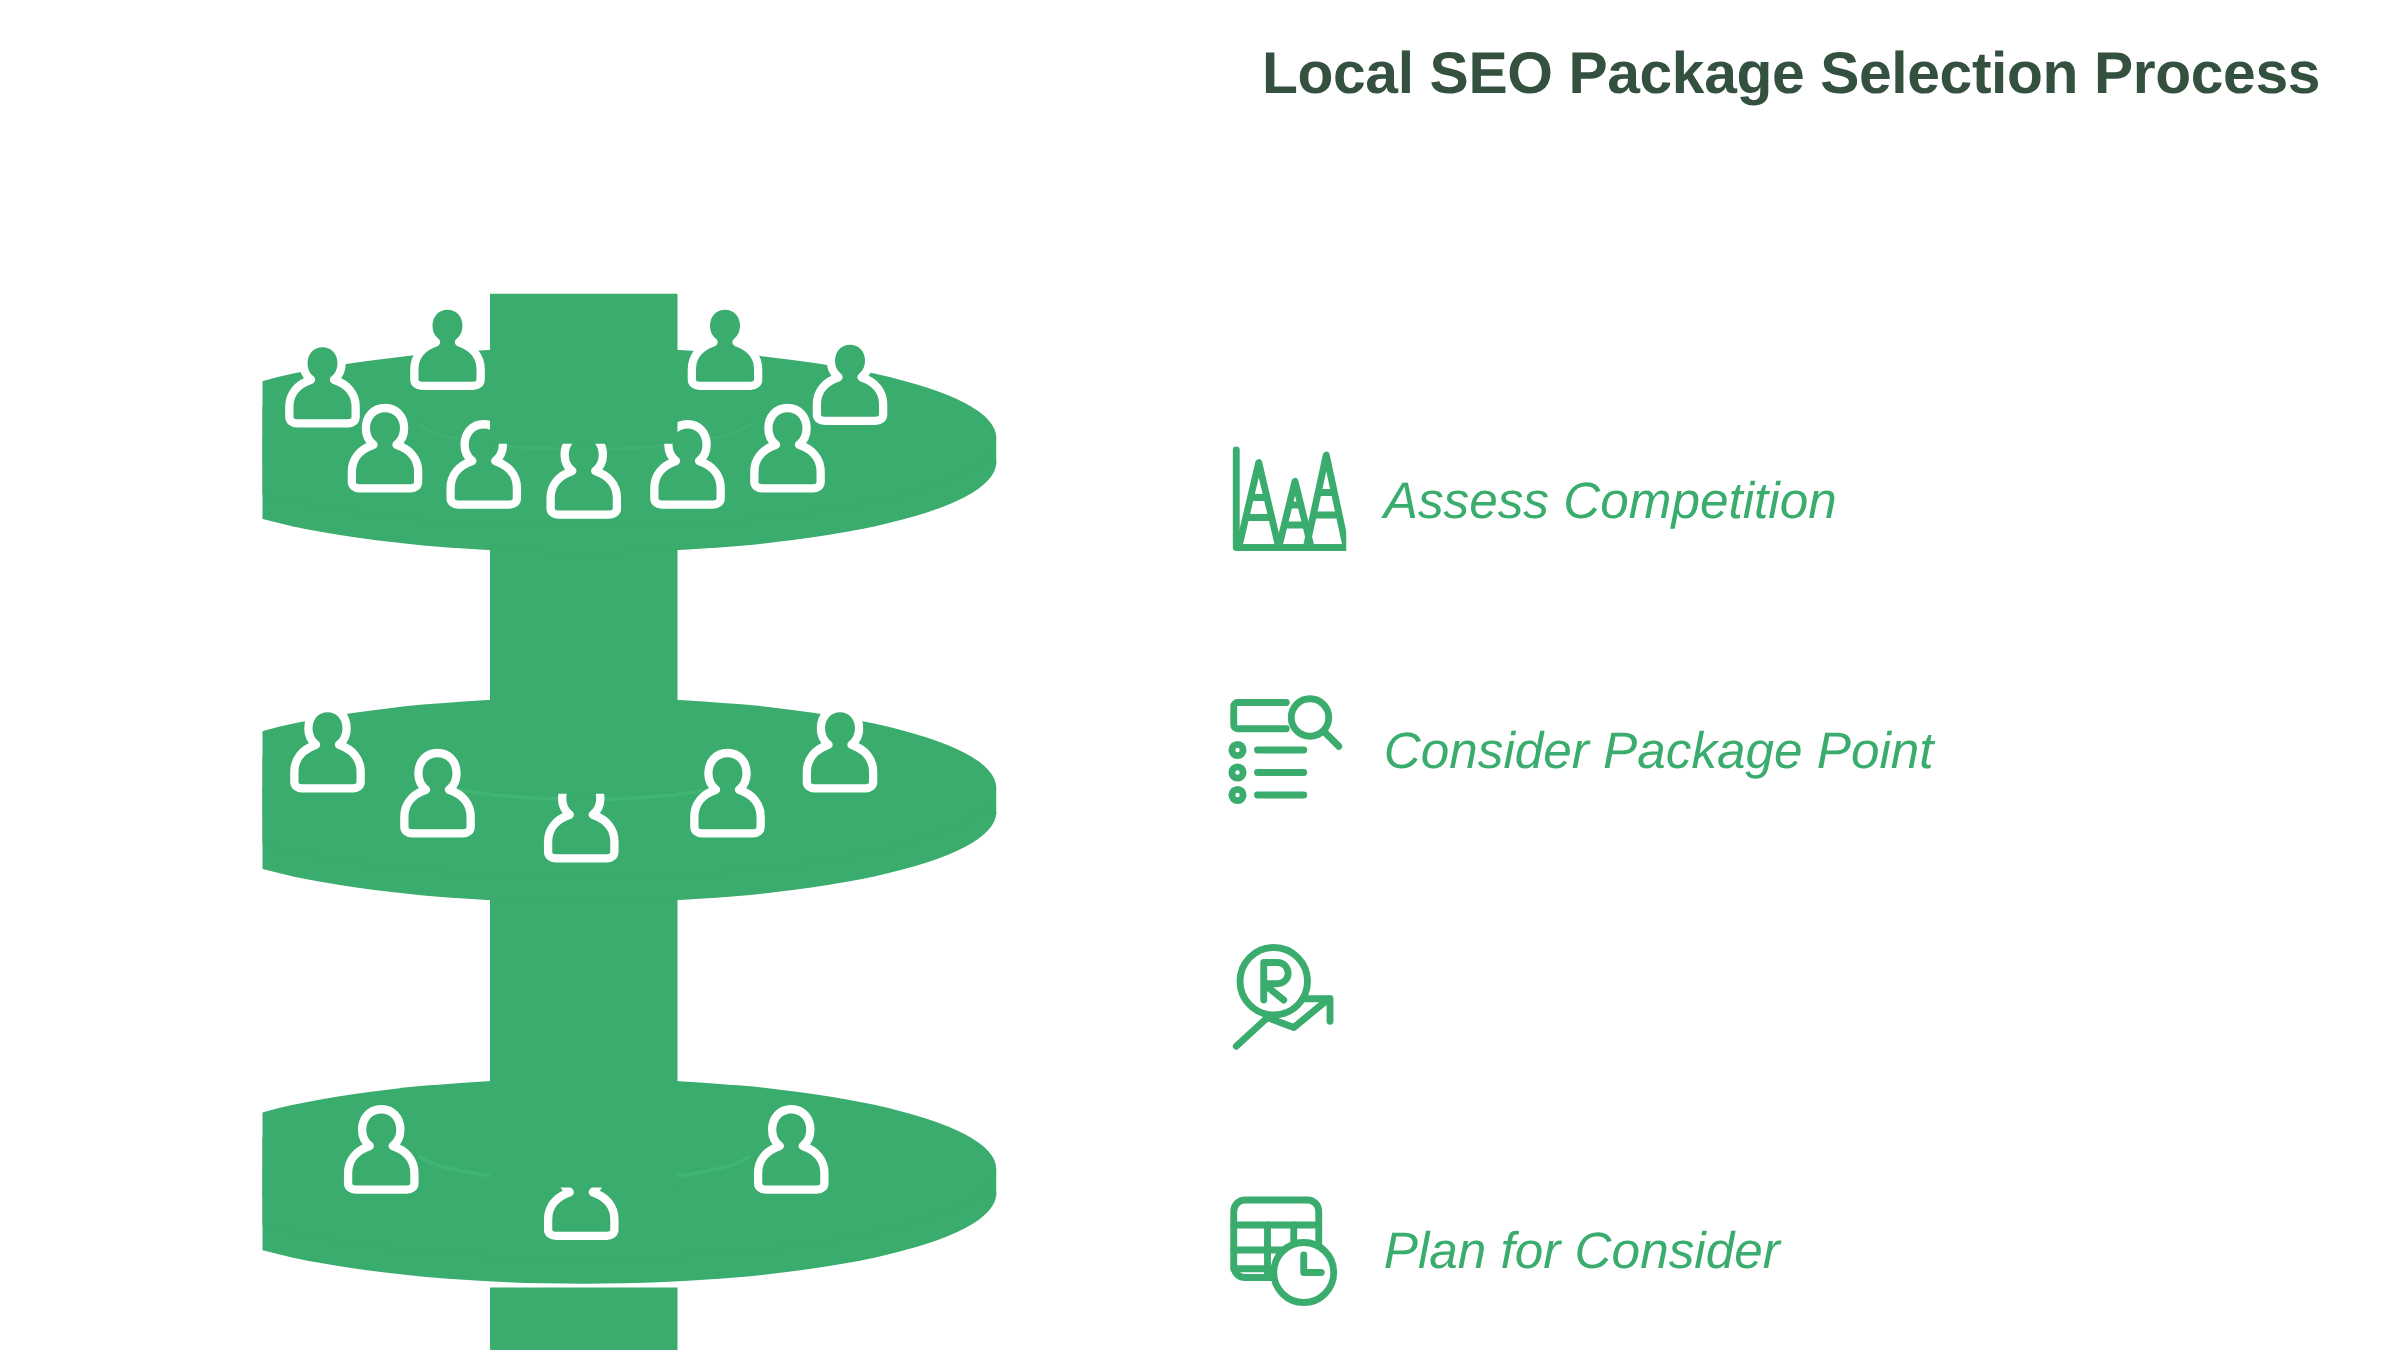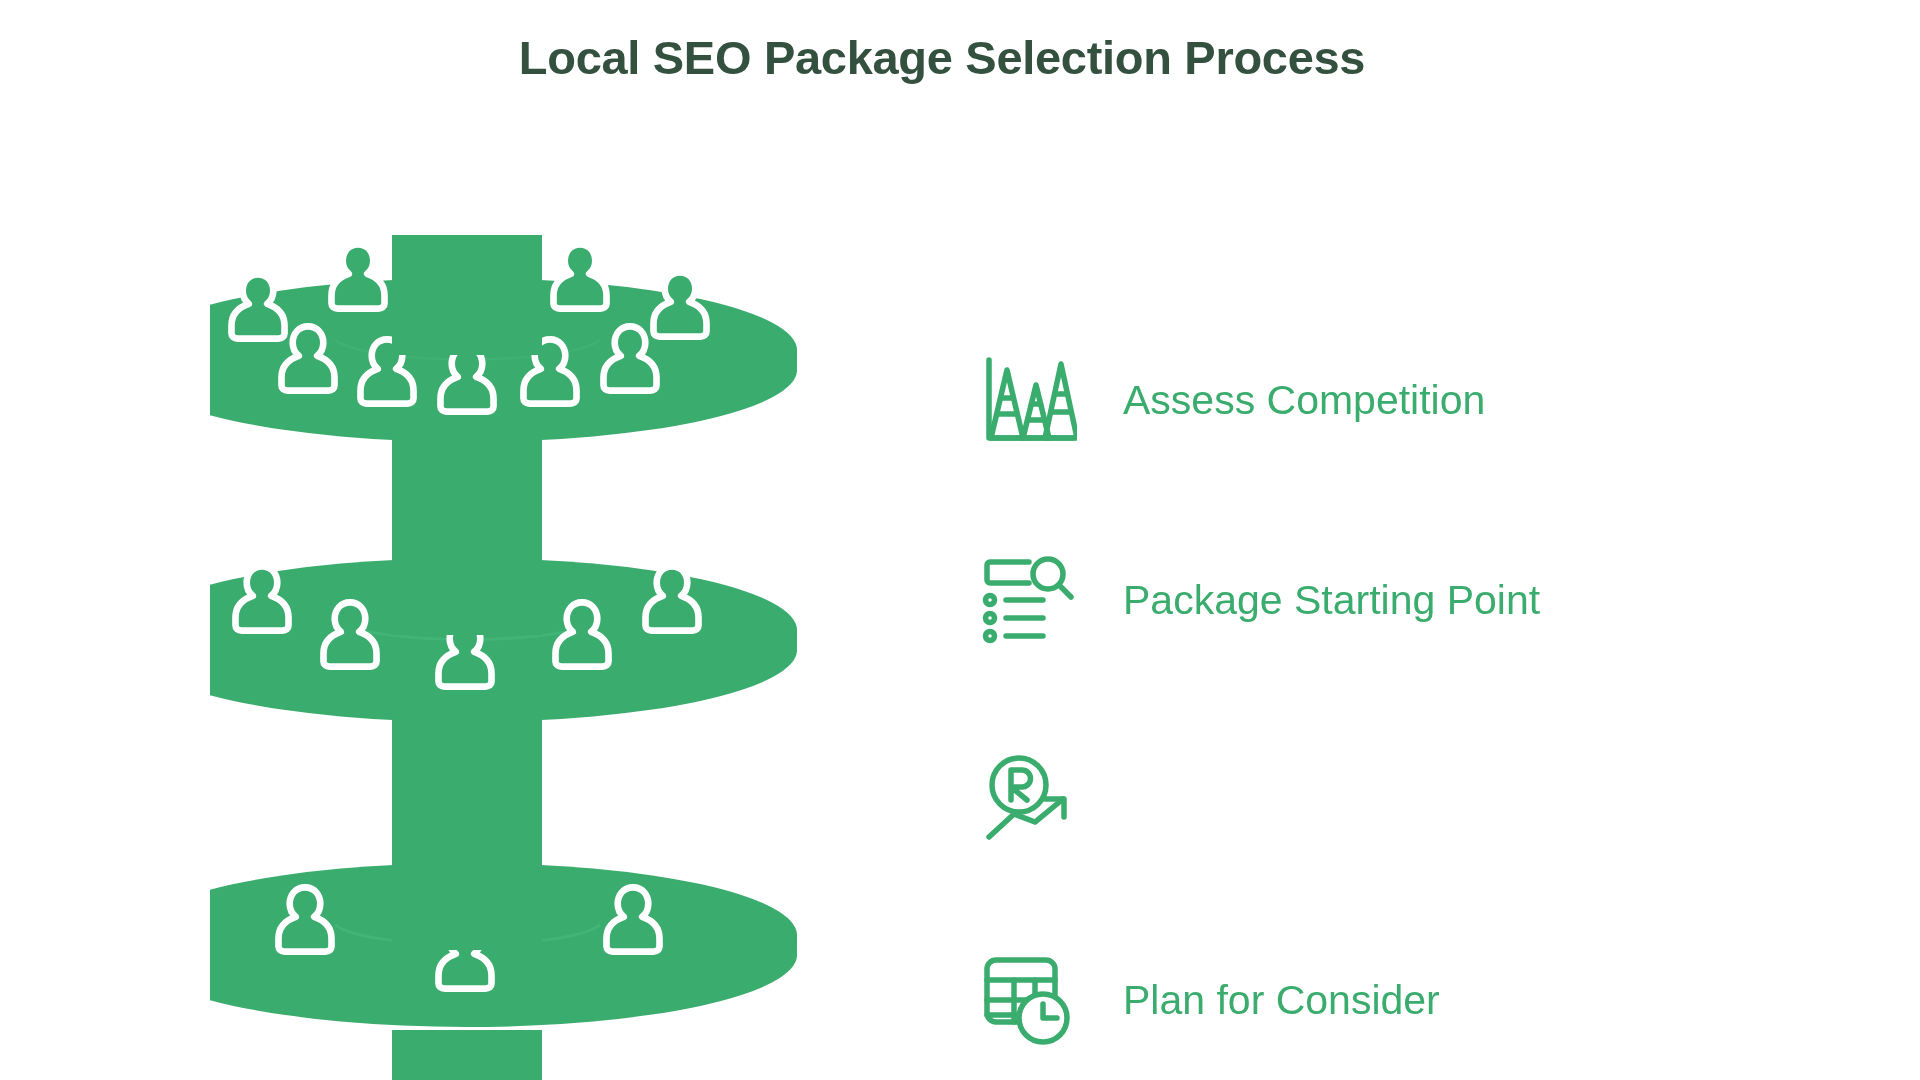--- a/index.html
+++ b/index.html
@@ -14,27 +14,26 @@
     overflow: hidden;
     font-family: "Liberation Sans", sans-serif;
   }
 
   
   #page-title {
     position: absolute;
     top: 30px;
     left: 0;
     width: 1856px;
-    text-align: center;
+    text-align: right;
     font-size: 47px;
     font-weight: bold;
     color: #34513f;
     letter-spacing: -0.3px;
     white-space: nowrap;
-    margin-left: 14px;
   }
 
   
   #funnel-graphic {
     position: absolute;
     left: 210px;
     top: 235px;
     width: 700px;
     height: 860px;
   }
@@ -59,26 +58,27 @@
     height: 108px;
     flex: 0 0 108px;
     display: flex;
     align-items: center;
     justify-content: center;
   }
   .step-icon svg {
     display: block;
   }
   .step-label {
-    margin-left: 40px;
+    margin-left: 24px;
     font-size: 41px;
     color: #3aac6d;
     font-weight: normal;
     white-space: nowrap;
     line-height: 1;
+    font-style: italic;
   }
 </style>
 </head>
 <body>
 
 <div id="page-title">Local SEO Package Selection Process</div>
 
 <div id="funnel-graphic">
   <svg width="700" height="860" viewBox="0 0 700 860" xmlns="http://www.w3.org/2000/svg">
     <defs>
@@ -234,21 +234,21 @@
         <circle cx="9" cy="48" r="4.5"></circle>
         <path d="M 25,48 L 62,48"></path>
 
         <circle cx="9" cy="66" r="4.5"></circle>
         <path d="M 25,66 L 62,66"></path>
 
         <circle cx="9" cy="84" r="4.5"></circle>
         <path d="M 25,84 L 62,84"></path>
       </svg>
     </span>
-    <span class="step-label">Package Starting Point</span>
+    <span class="step-label">Consider Package Point</span>
   </div>
 
   <div class="step-row">
     <span class="step-icon">
       <svg width="96" height="96" viewBox="0 0 96 96" xmlns="http://www.w3.org/2000/svg" fill="none" stroke="#3aac6d" stroke-width="5.5" stroke-linecap="round" stroke-linejoin="round">
 
         <circle cx="38" cy="33" r="27"></circle>
 
         <path d="M 30,48 L 30,18 L 41,18 A 8.5,8.5 0 0 1 41,35 L 30,35 L 46,48"></path>
 

